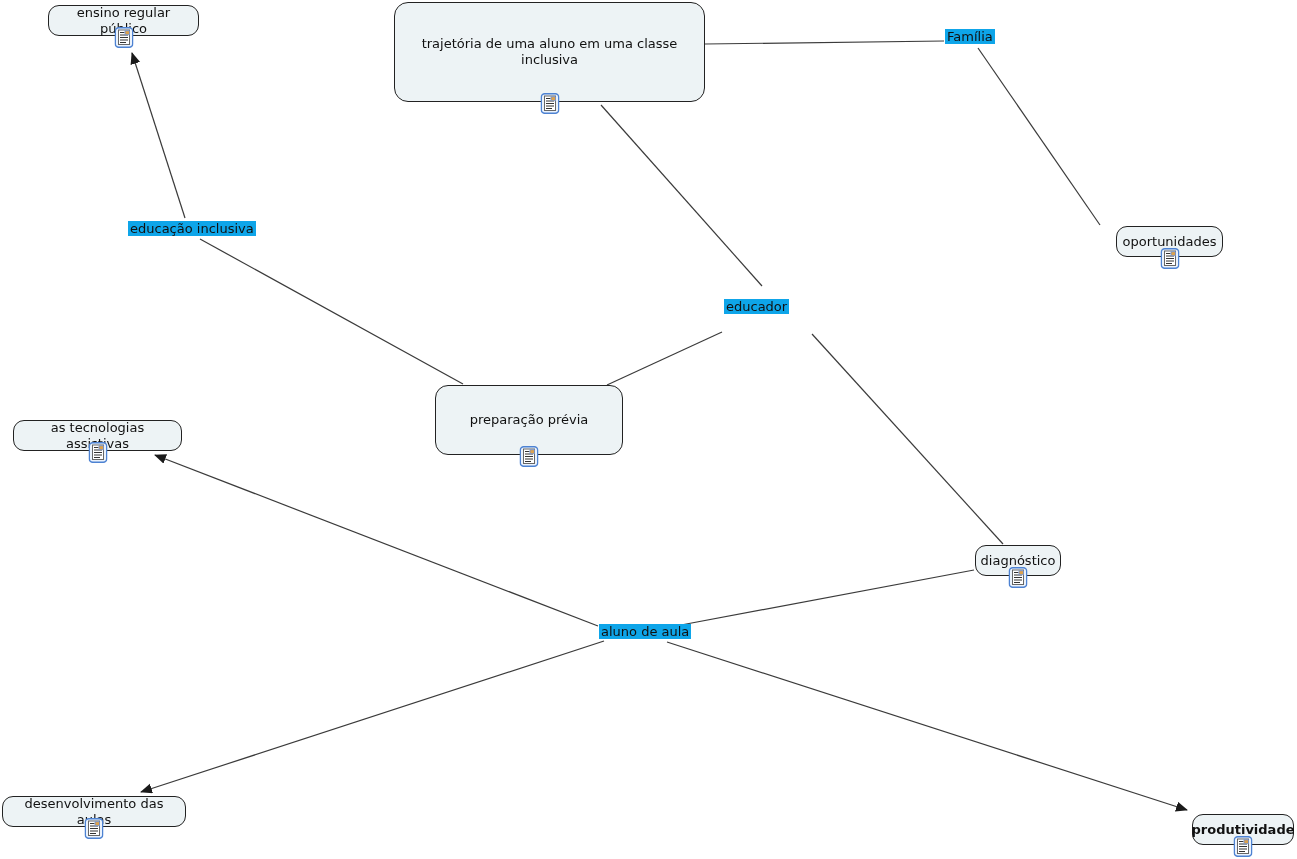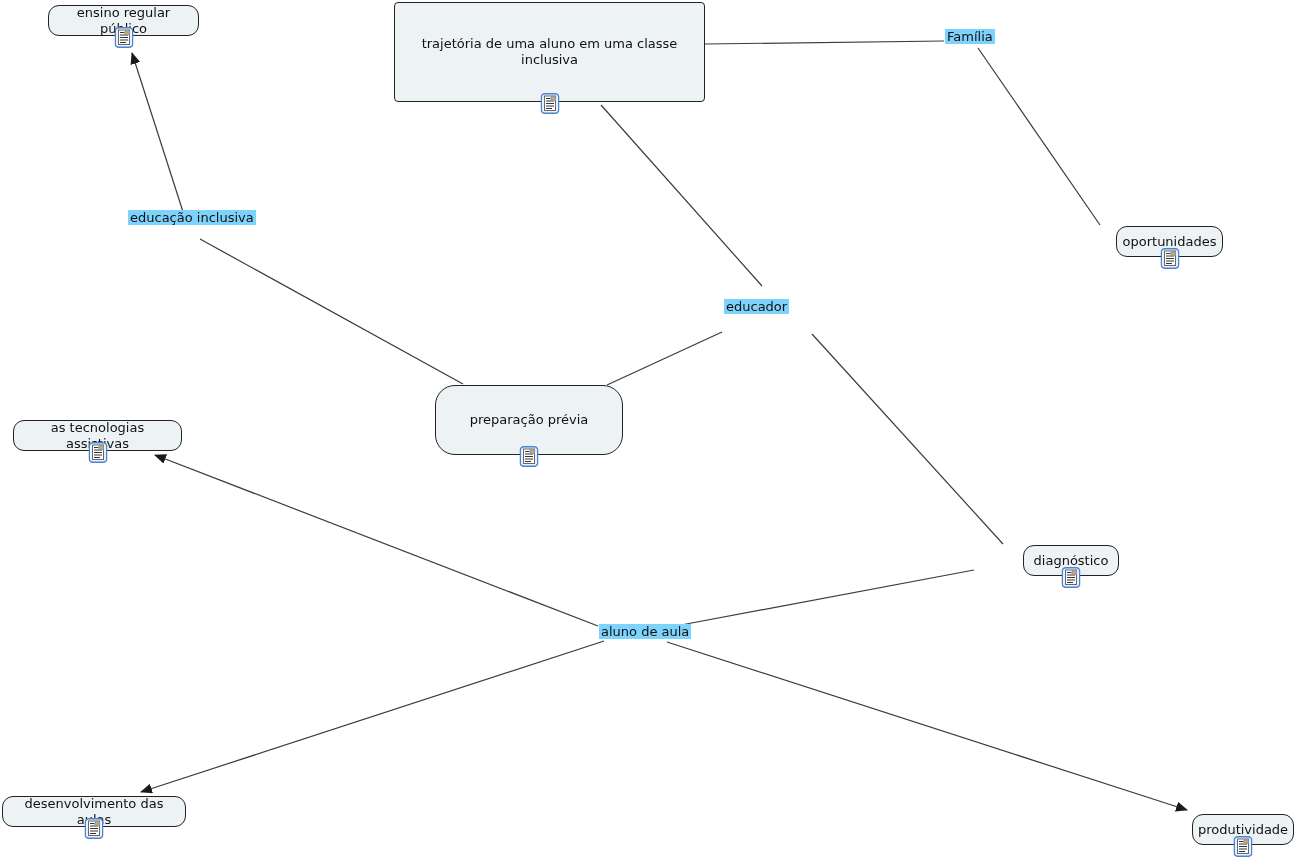--- a/index.html
+++ b/index.html
@@ -41,37 +41,37 @@
     transform: translateX(-50%);
     width: 19px;
     height: 21px;
     z-index: 4;
     display: block;
   }
   .link-label {
     position: absolute;
     font-size: 13px;
     color: #111111;
-    background: #7dd3fc;
+    background: #0ea5e9;
     padding: 0 2px;
     white-space: nowrap;
     z-index: 2;
   }
   
   #node-ensino          { left: 48px;   top: 5px;   width: 151px; height: 31px; }
-  #node-trajetoria      { left: 394px;  top: 2px;   width: 311px; height: 100px; border-radius: 4px; }
+  #node-trajetoria      { left: 394px;  top: 2px;   width: 311px; height: 100px; border-radius: 14px; }
   #node-oportunidades   { left: 1116px; top: 226px; width: 107px; height: 31px; }
-  #node-preparacao      { left: 435px;  top: 385px; width: 188px; height: 70px; border-radius: 20px; }
+  #node-preparacao      { left: 435px;  top: 385px; width: 188px; height: 70px; border-radius: 13px; }
   #node-tecnologias     { left: 13px;   top: 420px; width: 169px; height: 31px; }
-  #node-diagnostico     { left: 1023px;  top: 545px; width: 96px;  height: 31px; }
+  #node-diagnostico     { left: 975px;  top: 545px; width: 86px;  height: 31px; }
   #node-desenvolvimento { left: 2px;    top: 796px; width: 184px; height: 31px; }
-  #node-produtividade   { left: 1192px; top: 814px; width: 102px; height: 31px; }
+  #node-produtividade   { left: 1192px; top: 814px; width: 102px; height: 31px; font-weight: bold; }
   
   #label-familia   { left: 945px; top: 29px; }
-  #label-educacao  { left: 128px; top: 210px; }
+  #label-educacao  { left: 128px; top: 221px; }
   #label-educador  { left: 724px; top: 299px; }
   #label-sala      { left: 599px; top: 624px; }
 </style>
 </head>
 <body>
 
 <div id="canvas">
 
   <svg id="lines-layer" viewBox="0 0 1297 859" xmlns="http://www.w3.org/2000/svg">
     <defs>

